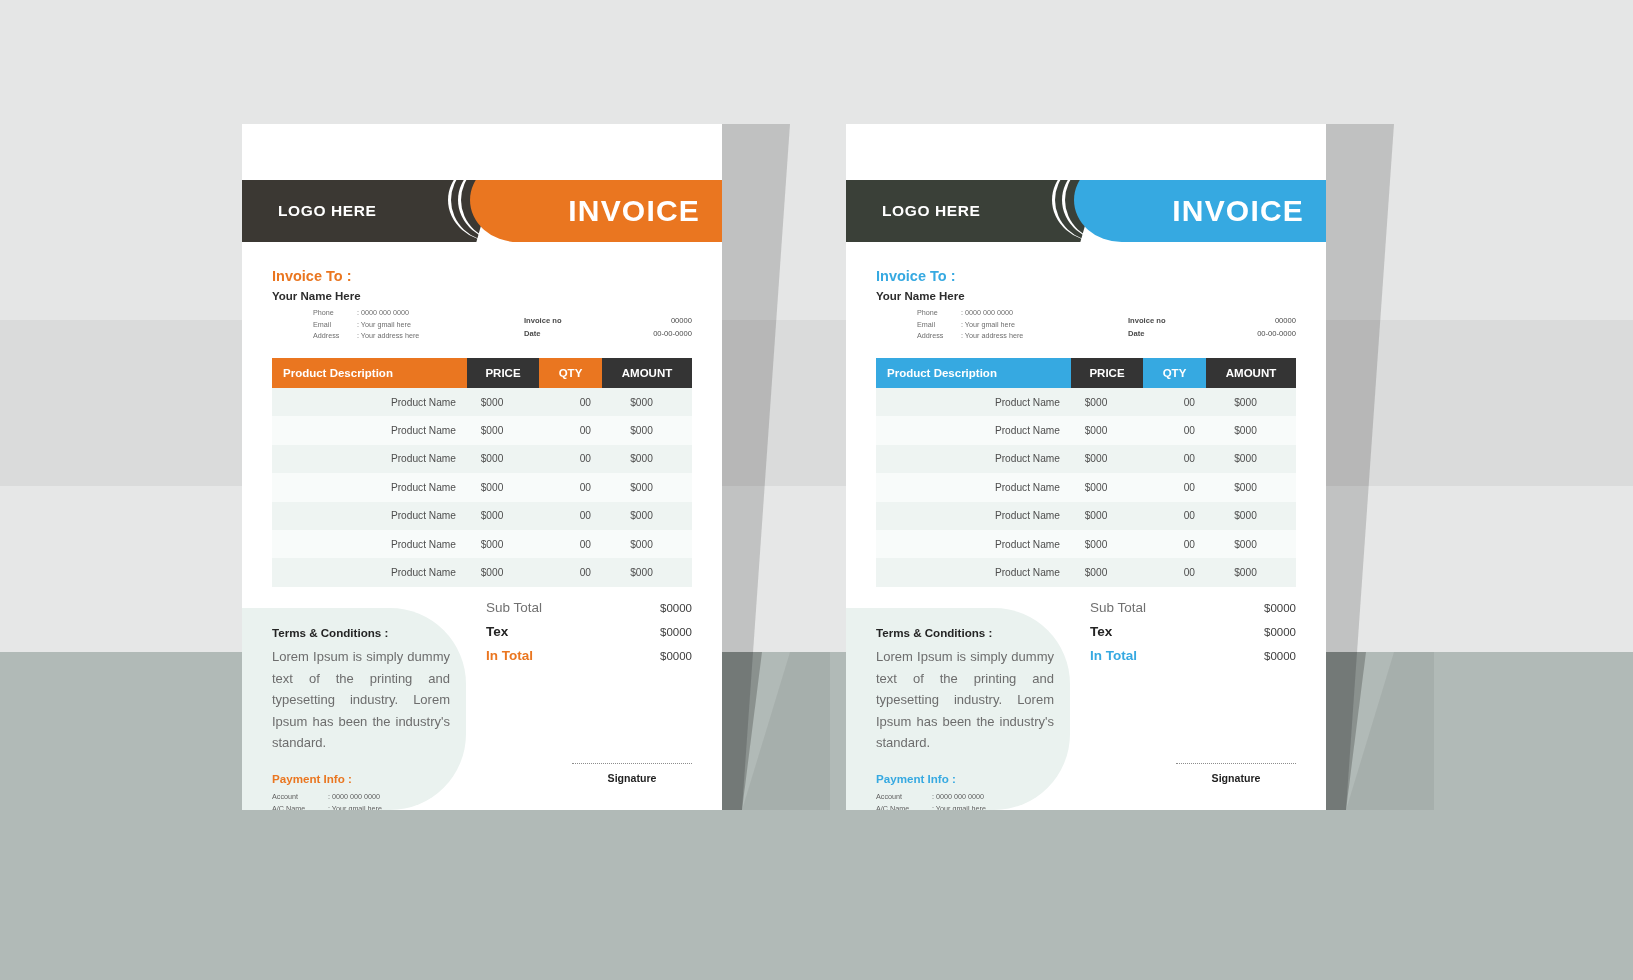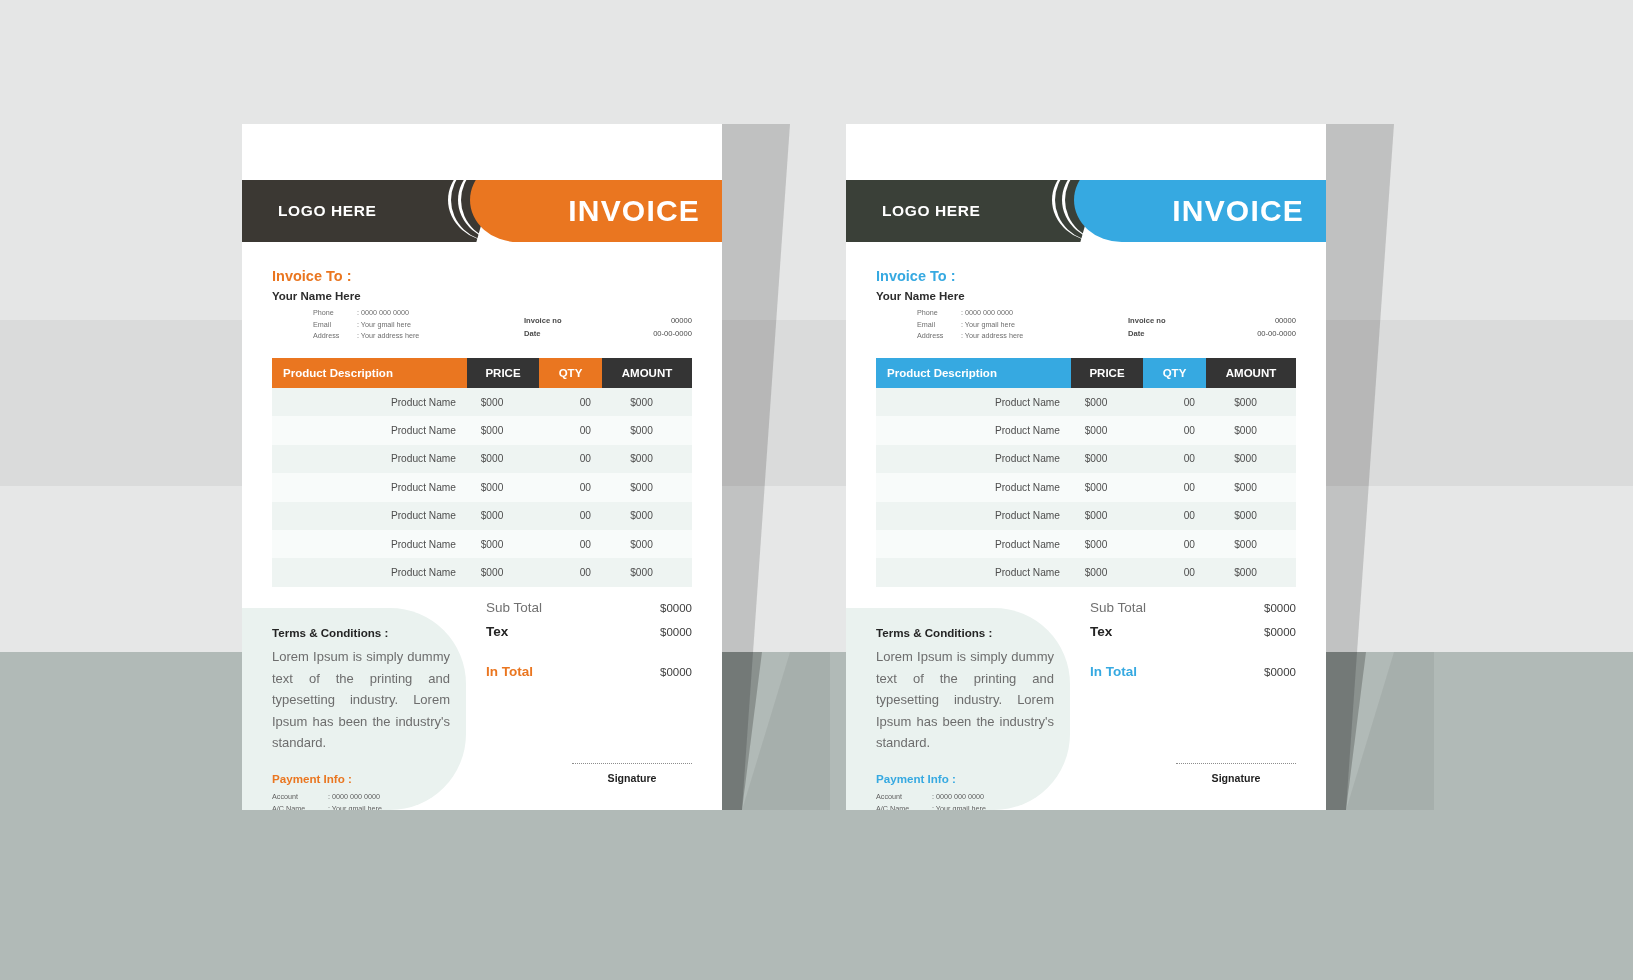--- a/index.html
+++ b/index.html
@@ -203,21 +203,21 @@
   .tot-row {
     display: flex;
     justify-content: space-between;
     align-items: baseline;
     margin-bottom: 9px;
   }
   .tot-label { font-size: 13.5px; }
   .tot-value { font-size: 11.5px; color: #3d3d3d; }
   .tot-sub .tot-label   { color: #717171; font-weight: normal; }
   .tot-tex .tot-label   { color: #242424; font-weight: bold; }
-  .tot-final .tot-label { color: var(--accent); font-weight: bold; margin-top: 16px; }
+  .tot-final .tot-label { color: var(--accent); font-weight: bold; }
 
   
   .panel {
     position: absolute;
     left: 0;
     top: 484px;
     width: 224px;
     height: 202px;
     background: #eaf2ef;
     border-top-right-radius: 76px;

